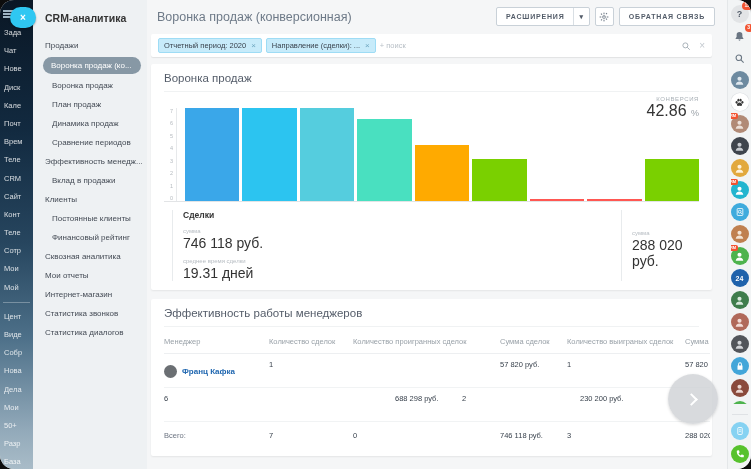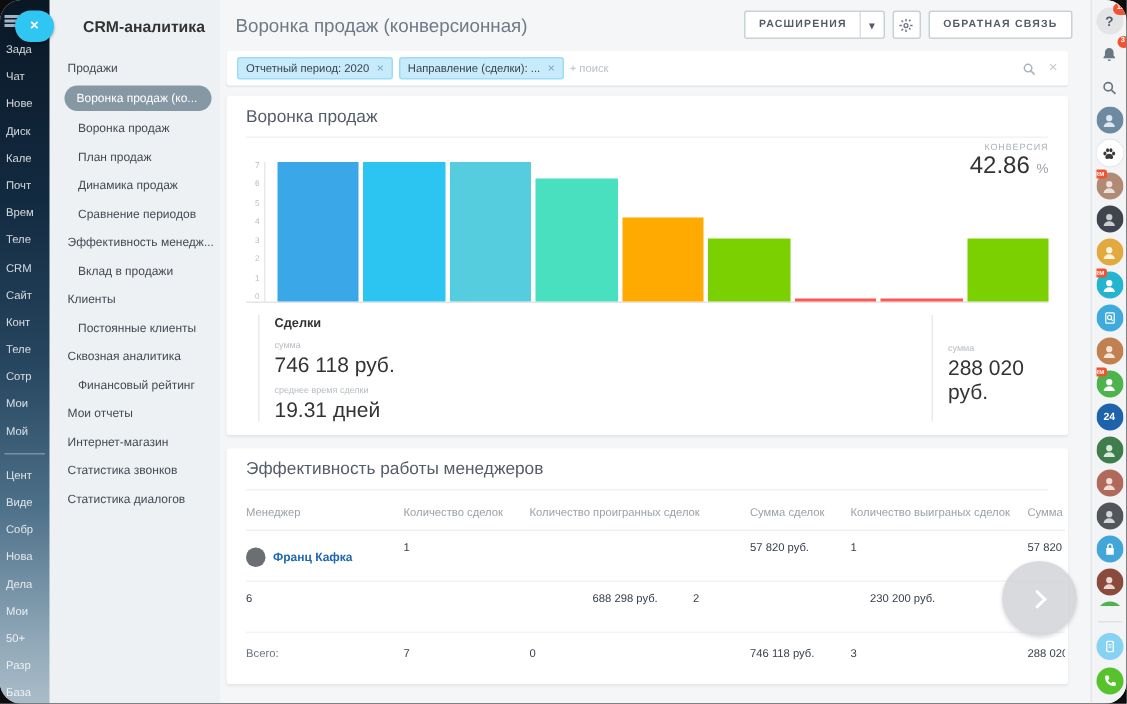--- a/index.html
+++ b/index.html
@@ -14,21 +14,21 @@
     box-shadow:0 3px 0 #9fb4c4,0 6px 0 #9fb4c4;}
   .dr-item{height:18.2px;line-height:18.2px;font-size:7.5px;color:rgba(255,255,255,.82);
     padding-left:4px;white-space:nowrap;overflow:hidden;cursor:pointer;}
   .dr-divider{height:1px;background:rgba(255,255,255,.3);margin:5px 3px;}
   .close-btn{position:absolute;left:10px;top:7px;width:26px;height:21px;border-radius:10.5px;background:#2fc7f2;
     color:#fff;font-size:10px;font-weight:bold;display:flex;align-items:center;justify-content:center;
     z-index:6;box-shadow:0 1px 2px rgba(0,0,0,.35);cursor:pointer;}
 
   
   .sidebar{width:114px;flex:none;background:#eef1f3;padding-top:10px;overflow:hidden;}
-  .sb-title{font-size:10.5px;font-weight:bold;color:#333;padding:2px 0 12px 12px;white-space:nowrap;text-align:center;}
+  .sb-title{font-size:10.5px;font-weight:bold;color:#333;padding:2px 0 12px 12px;white-space:nowrap;}
   .sb-item{font-size:8px;color:#434a54;line-height:19px;padding-left:12px;white-space:nowrap;overflow:hidden;cursor:pointer;}
   .sb-item.lvl2{padding-left:19px;}
   .sb-item.active{background:#8798a5;color:#fff;border-radius:9px;margin:2px 6px 2px 10px;
     padding:3px 8px;line-height:11px;}
 
   
   .main{flex:1;min-width:0;display:flex;flex-direction:column;overflow:hidden;background:#f5f6f7;}
   .main-header{height:33px;flex:none;display:flex;align-items:center;padding:0 12px 0 10px;}
   .page-title{font-size:12.5px;color:#6e7a88;flex:1;white-space:nowrap;overflow:hidden;}
   .hdr-buttons{display:flex;align-items:center;gap:5px;}
@@ -152,22 +152,22 @@
         <div class="sb-item">Продажи</div>
         <div class="sb-item lvl2 active">Воронка продаж (ко...</div>
         <div class="sb-item lvl2">Воронка продаж</div>
         <div class="sb-item lvl2">План продаж</div>
         <div class="sb-item lvl2">Динамика продаж</div>
         <div class="sb-item lvl2">Сравнение периодов</div>
         <div class="sb-item">Эффективность менедж...</div>
         <div class="sb-item lvl2">Вклад в продажи</div>
         <div class="sb-item">Клиенты</div>
         <div class="sb-item lvl2">Постоянные клиенты</div>
+        <div class="sb-item lvl2">Финансовый рейтинг</div>
         <div class="sb-item">Сквозная аналитика</div>
-        <div class="sb-item lvl2">Финансовый рейтинг</div>
         <div class="sb-item">Мои отчеты</div>
         <div class="sb-item">Интернет-магазин</div>
         <div class="sb-item">Статистика звонков</div>
         <div class="sb-item">Статистика диалогов</div>
       </div>
   </div>
 
   <div class="main">
 
     <div class="main-header">

